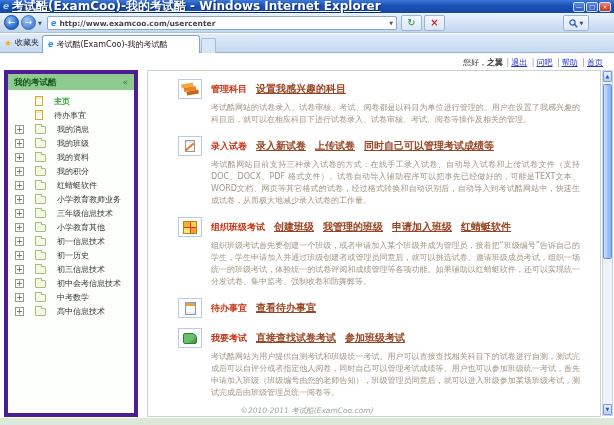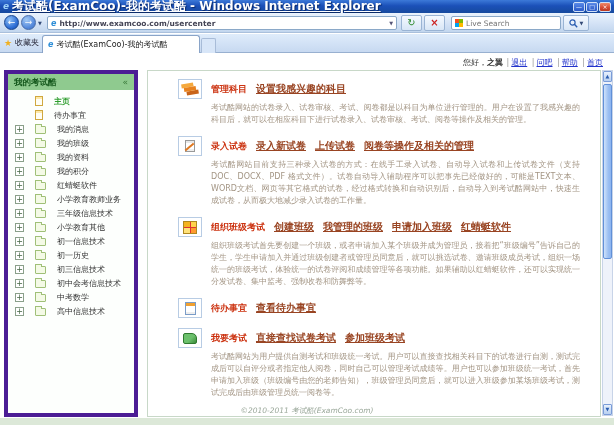--- a/index.html
+++ b/index.html
@@ -146,29 +146,20 @@
     <span class="navbtn btn-back">←</span>
     <span class="navbtn btn-forward">→</span>
     <span class="nav-drop">▼</span>
     <div class="address">
       <span class="addr-ie">e</span>
       <input class="url-input" value="http://www.examcoo.com/usercenter" style="">
       <span class="addr-drop">▼</span>
     </div>
     <span class="minibtn btn-refresh">↻</span>
     <span class="minibtn btn-stop">×</span>
-    <div class="searchbox">
-      <span class="winflag">
-          <i></i>
-          <i></i>
-          <i></i>
-          <i></i>
-        </span>
-      <input class="search-input" placeholder="Live Search" style="">
-    </div>
     <span class="btn-go">
       <svg width="9" height="9" viewBox="0 0 9 9">
           <circle cx="3.5" cy="3.5" r="2.6" fill="none" stroke="#2a5db0" stroke-width="1.2"></circle>
           <line x1="5.6" y1="5.6" x2="8.2" y2="8.2" stroke="#2a5db0" stroke-width="1.4"></line>
         </svg>
       <span class="drop">▼</span>
     </span>
   </div>
 
   <div class="tabbar">
@@ -329,21 +320,21 @@
         </div>
 
         <div class="section">
           <div class="sec-head">
             <span class="ico-box">
               <span class="sec-ico paper-pencil-icon"></span>
             </span>
             <span class="sec-title">录入试卷</span>
             <a class="sec-link">录入新试卷</a>
             <a class="sec-link">上传试卷</a>
-            <a class="sec-link">阅卷等操作及相关的管理</a>
+            <a class="sec-link">同时自己可以管理考试成绩等</a>
 
           </div>
           <div class="sec-desc">考试酷网站目前支持三种录入试卷的方式：在线手工录入试卷、自动导入试卷和上传试卷文件（支持 DOC、DOCX、PDF 格式文件）。试卷自动导入辅助程序可以把事先已经做好的，可能是TEXT文本、WORD文档、网页等其它格式的试卷，经过格式转换和自动识别后，自动导入到考试酷网站中，快速生成试卷，从而极大地减少录入试卷的工作量。</div>
         </div>
 
         <div class="section">
           <div class="sec-head">
             <span class="ico-box">
               <span class="sec-ico class-grid-icon"></span>
             </span>

